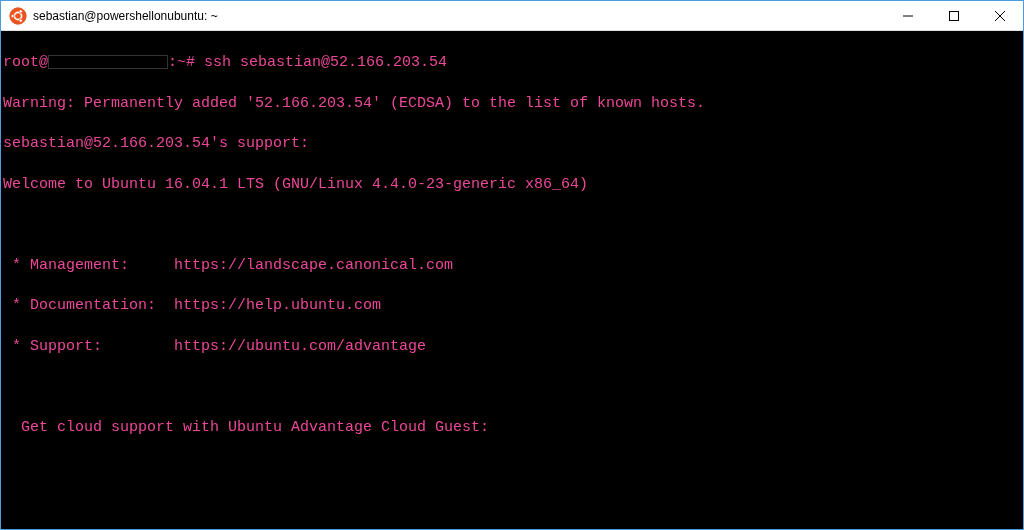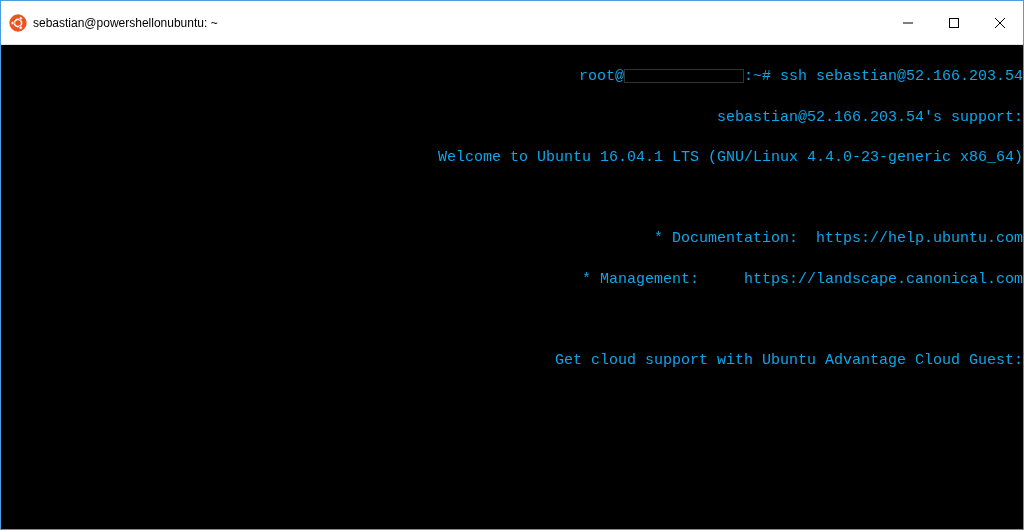--- a/index.html
+++ b/index.html
@@ -9,21 +9,21 @@
     }
     body {
       width: 1024px;
       height: 530px;
       background: #fff;
       font-family: "Segoe UI", Tahoma, sans-serif;
       overflow: hidden;
       border: 1px solid #4a9de0;
     }
     .titlebar {
-      height: 44px;
+      height: 30px;
       background: #ffffff;
       display: flex;
       align-items: center;
       padding-left: 8px;
       border-bottom: 1px solid #e0e0e0;
     }
     .titlebar-icon {
       width: 18px;
       height: 18px;
       margin-right: 6px;
@@ -45,30 +45,29 @@
       height: 100%;
       display: flex;
       align-items: center;
       justify-content: center;
       cursor: pointer;
       font-size: 10px;
       color: #000;
     }
     .terminal {
       background: #000000;
-      color: #0ea5e9;
+      color: #ec4899;
       font-family: "Consolas", "Courier New", monospace;
       font-size: 15px;
       line-height: 1.35;
       height: calc(100% - 30px);
       overflow-y: scroll;
       padding: 2px 0 2px 2px;
       white-space: pre-wrap;
       word-break: break-all;
-      text-align: right;
     }
     .terminal::-webkit-scrollbar {
       width: 17px;
     }
     .terminal::-webkit-scrollbar-track {
       background: #f0f0f0;
     }
     .terminal::-webkit-scrollbar-thumb {
       background: #cdcdcd;
       border: 1px solid #a0a0a0;
@@ -118,25 +117,27 @@
       <svg width="10" height="10" viewBox="0 0 10 10">
           <line x1="0" y1="0" x2="10" y2="10" stroke="#000" stroke-width="1"></line>
           <line x1="10" y1="0" x2="0" y2="10" stroke="#000" stroke-width="1"></line>
         </svg>
     </div>
   </div>
 </div>
 
 <div class="terminal">
 <span class="line"><span>root@</span><span class="redacted"></span><span>:~# </span><span>ssh sebastian@52.166.203.54</span></span>
+<span class="line">Warning: Permanently added '52.166.203.54' (ECDSA) to the list of known hosts.</span>
 <span class="line">sebastian@52.166.203.54's support:</span>
 <span class="line">Welcome to Ubuntu 16.04.1 LTS (GNU/Linux 4.4.0-23-generic x86_64)</span>
 <span class="line"> </span>
+<span class="line"> * Management:     https://landscape.canonical.com</span>
 <span class="line"> * Documentation:  https://help.ubuntu.com</span>
-<span class="line"> * Management:     https://landscape.canonical.com</span>
+<span class="line"> * Support:        https://ubuntu.com/advantage</span>
 <span class="line"> </span>
 <span class="line">  Get cloud support with Ubuntu Advantage Cloud Guest:</span>
 
 
 
 
 
 
 
 

